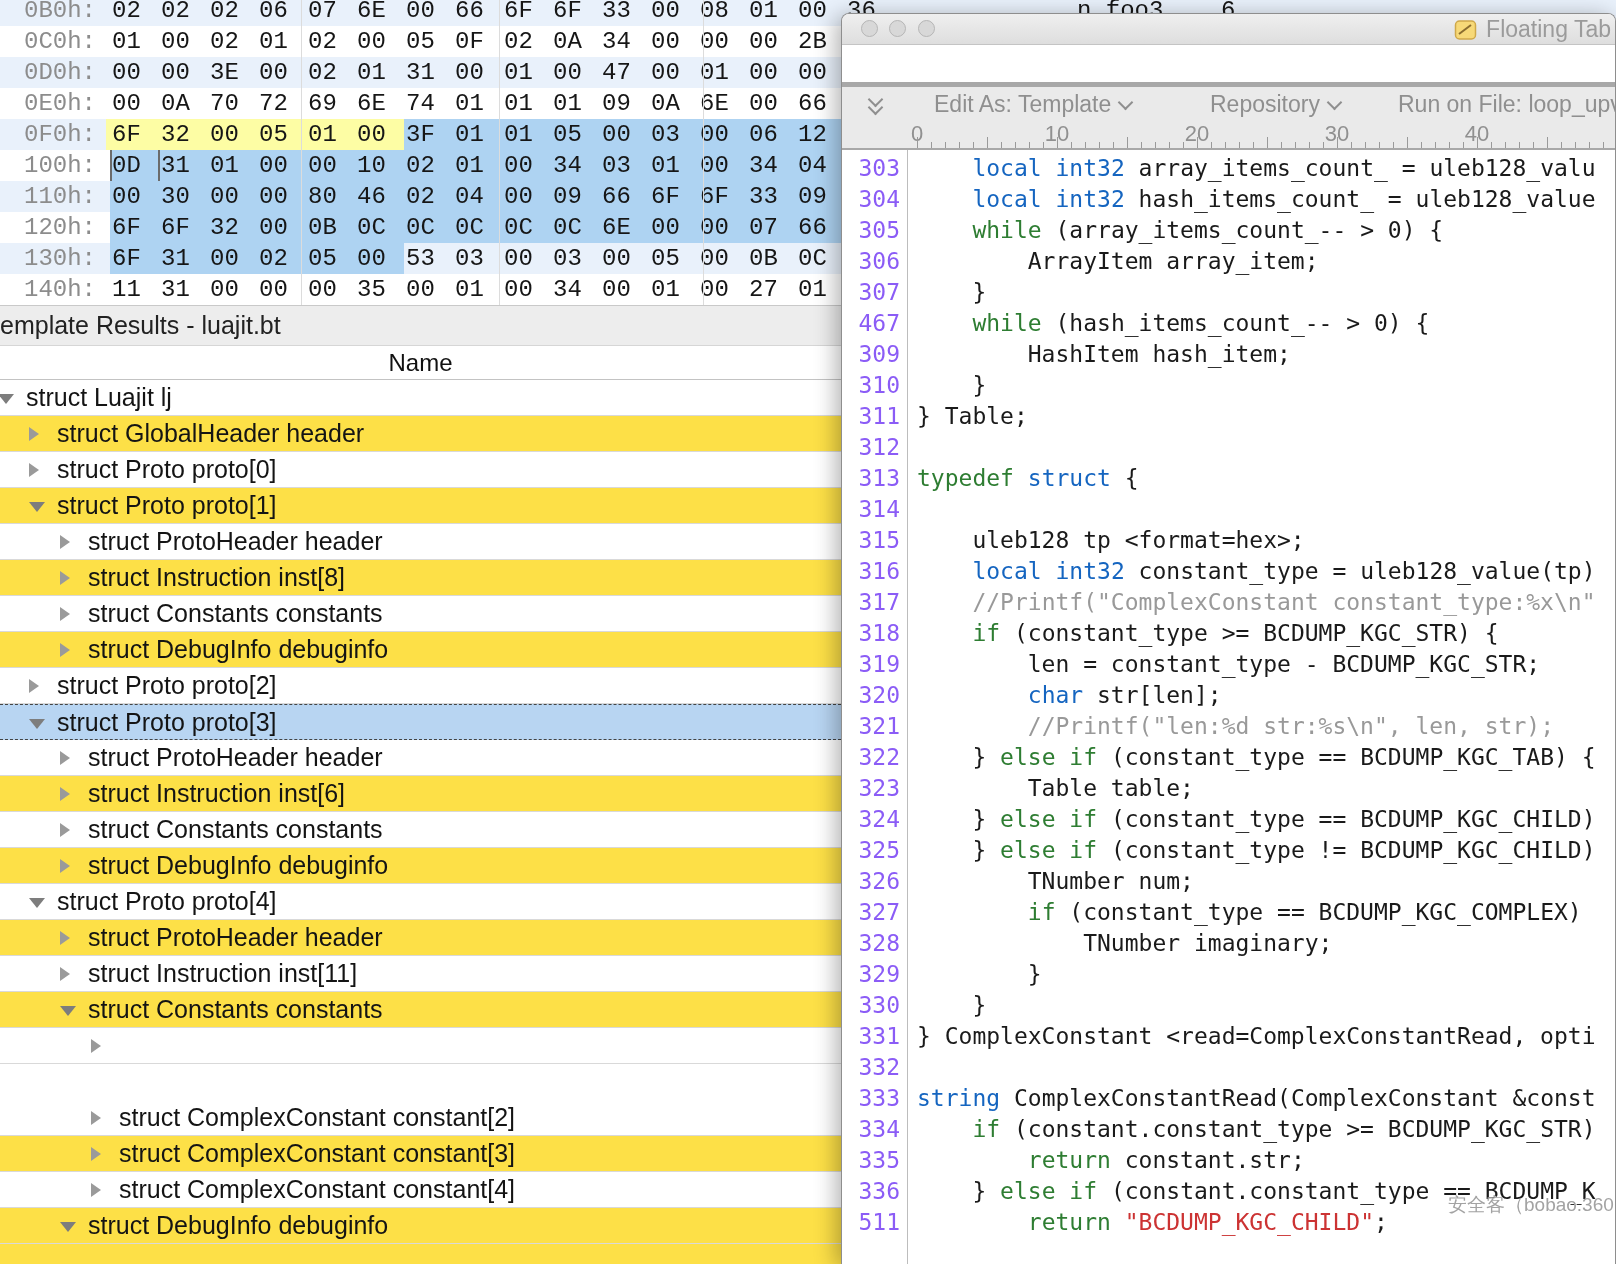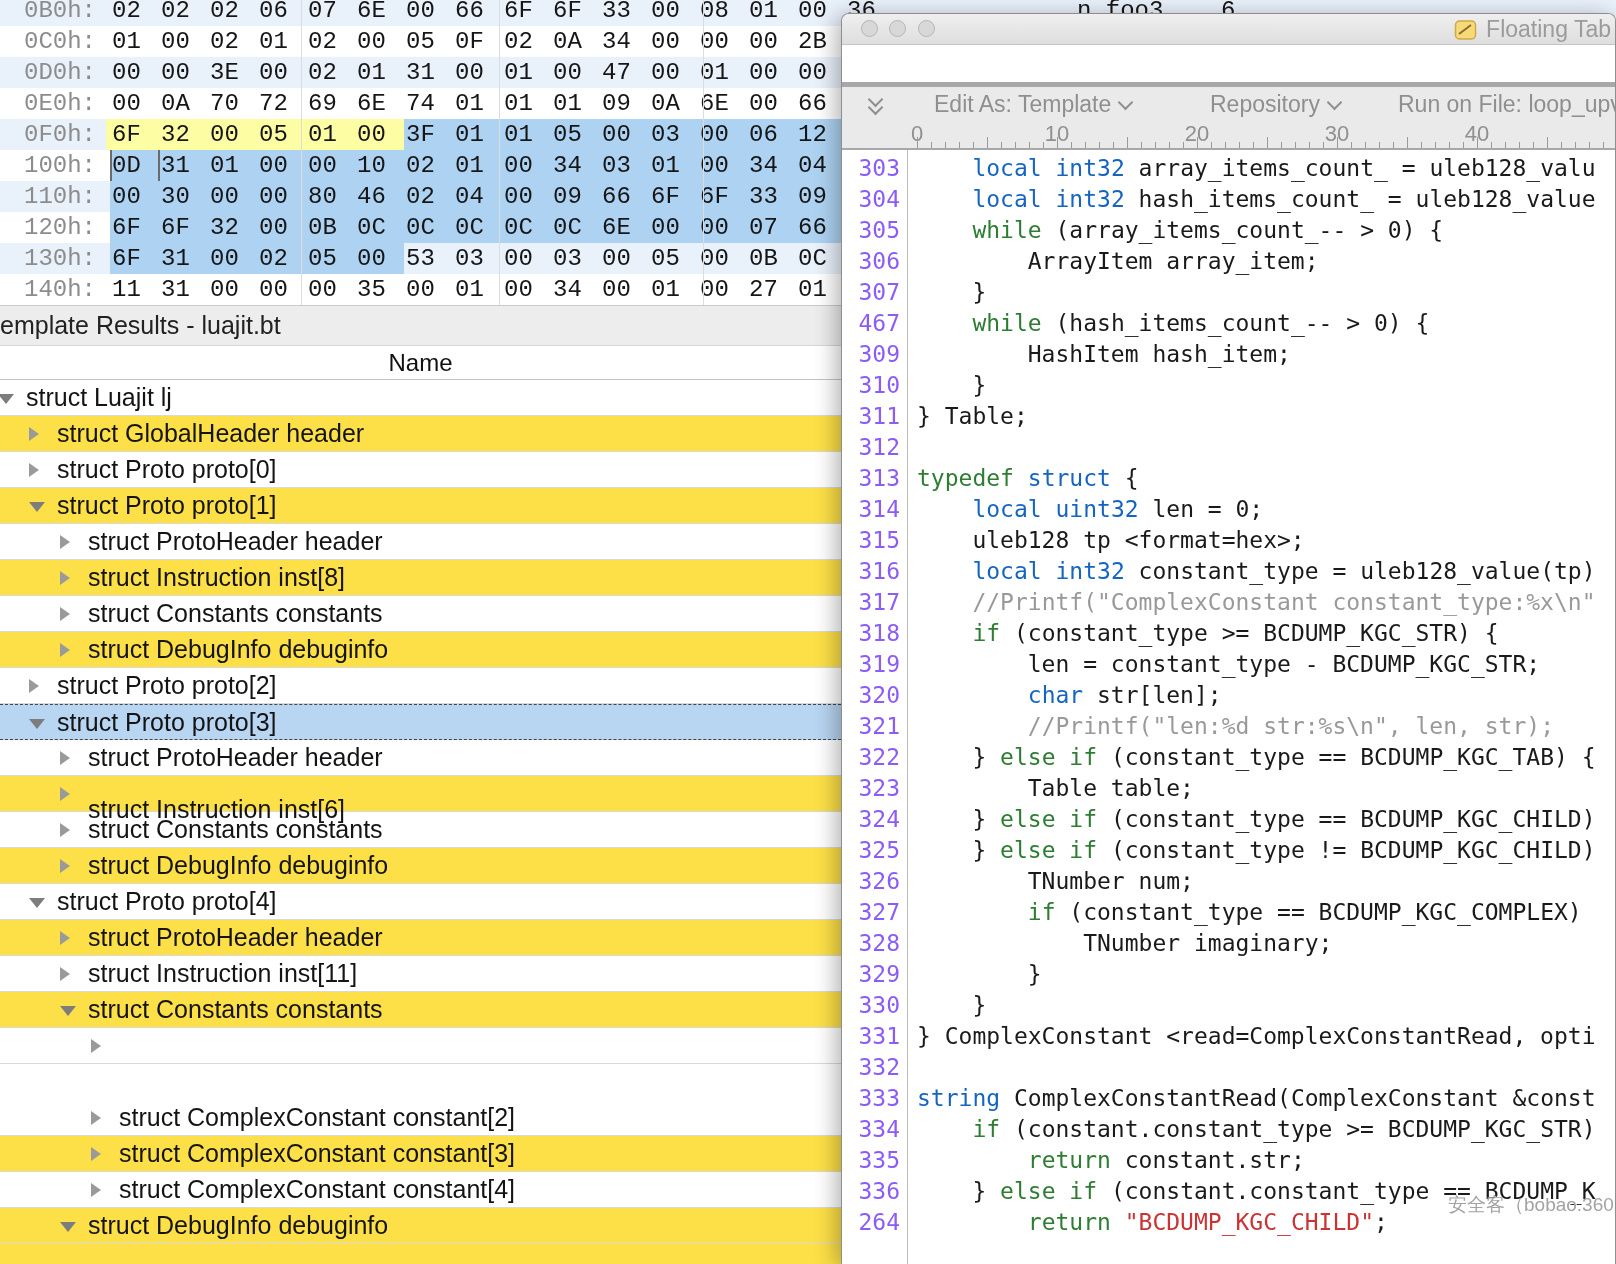--- a/index.html
+++ b/index.html
@@ -329,21 +329,21 @@
       <div class="trow sel" style="top: 324px;">
         <span class="tri tri-e" style="left: 29px;"></span>
         <span class="tlabel" style="left: 57px;">struct Proto proto[3]</span>
       </div>
       <div class="trow" style="top: 360px;">
         <span class="tri tri-c" style="left: 60px;"></span>
         <span class="tlabel" style="left: 88px;">struct ProtoHeader header</span>
       </div>
       <div class="trow tint" style="top: 396px;">
         <span class="tri tri-c" style="left: 60px;"></span>
-        <span class="tlabel" style="left: 88px; margin-top: 16px;">struct Instruction inst[6]</span>
+        <span class="tlabel" style="left: 88px;">struct Instruction inst[6]</span>
       </div>
       <div class="trow" style="top: 432px;">
         <span class="tri tri-c" style="left: 60px;"></span>
         <span class="tlabel" style="left: 88px;">struct Constants constants</span>
       </div>
       <div class="trow tint" style="top: 468px;">
         <span class="tri tri-c" style="left: 60px;"></span>
         <span class="tlabel" style="left: 88px;">struct DebugInfo debuginfo</span>
       </div>
       <div class="trow" style="top: 504px;">
@@ -476,21 +476,21 @@
         <div class="cline" style="top: 34px;"><span class="ln">304</span><span class="ctext"><span class="p">    </span><span class="k">local</span><span class="p"> </span><span class="k">int32</span><span class="p"> hash_items_count_ = uleb128_value</span></span></div>
         <div class="cline" style="top: 65px;"><span class="ln">305</span><span class="ctext"><span class="p">    </span><span class="g">while</span><span class="p"> (array_items_count_-- &gt; 0) {</span></span></div>
         <div class="cline" style="top: 96px;"><span class="ln">306</span><span class="ctext"><span class="p">        ArrayItem array_item;</span></span></div>
         <div class="cline" style="top: 127px;"><span class="ln">307</span><span class="ctext"><span class="p">    }</span></span></div>
         <div class="cline" style="top: 158px;"><span class="ln">467</span><span class="ctext"><span class="p">    </span><span class="g">while</span><span class="p"> (hash_items_count_-- &gt; 0) {</span></span></div>
         <div class="cline" style="top: 189px;"><span class="ln">309</span><span class="ctext"><span class="p">        HashItem hash_item;</span></span></div>
         <div class="cline" style="top: 220px;"><span class="ln">310</span><span class="ctext"><span class="p">    }</span></span></div>
         <div class="cline" style="top: 251px;"><span class="ln">311</span><span class="ctext"><span class="p">} Table;</span></span></div>
         <div class="cline" style="top: 282px;"><span class="ln">312</span><span class="ctext"></span></div>
         <div class="cline" style="top: 313px;"><span class="ln">313</span><span class="ctext"><span class="g">typedef</span><span class="p"> </span><span class="k">struct</span><span class="p"> {</span></span></div>
-        <div class="cline" style="top: 344px;"><span class="ln">314</span><span class="ctext"><span class="p">    </span><span class="k">local</span><span class="p"> </span><span class="k">uint32</span><span class="p"> len = 0;</span></span></div>
+        <div class="cline" style="top: 344px;"><span class="ln">314</span></div>
         <div class="cline" style="top: 375px;"><span class="ln">315</span><span class="ctext"><span class="p">    uleb128 tp &lt;format=hex&gt;;</span></span></div>
         <div class="cline" style="top: 406px;"><span class="ln">316</span><span class="ctext"><span class="p">    </span><span class="k">local</span><span class="p"> </span><span class="k">int32</span><span class="p"> constant_type = uleb128_value(tp)</span></span></div>
         <div class="cline" style="top: 437px;"><span class="ln">317</span><span class="ctext"><span class="p">    </span><span class="c">//Printf("ComplexConstant constant_type:%x\n"</span></span></div>
         <div class="cline" style="top: 468px;"><span class="ln">318</span><span class="ctext"><span class="p">    </span><span class="g">if</span><span class="p"> (constant_type &gt;= BCDUMP_KGC_STR) {</span></span></div>
         <div class="cline" style="top: 499px;"><span class="ln">319</span><span class="ctext"><span class="p">        len = constant_type - BCDUMP_KGC_STR;</span></span></div>
         <div class="cline" style="top: 530px;"><span class="ln">320</span><span class="ctext"><span class="p">        </span><span class="k">char</span><span class="p"> str[len];</span></span></div>
         <div class="cline" style="top: 561px;"><span class="ln">321</span><span class="ctext"><span class="p">        </span><span class="c">//Printf("len:%d str:%s\n", len, str);</span></span></div>
         <div class="cline" style="top: 592px;"><span class="ln">322</span><span class="ctext"><span class="p">    } </span><span class="g">else</span><span class="p"> </span><span class="g">if</span><span class="p"> (constant_type == BCDUMP_KGC_TAB) {</span></span></div>
         <div class="cline" style="top: 623px;"><span class="ln">323</span><span class="ctext"><span class="p">        Table table;</span></span></div>
         <div class="cline" style="top: 654px;"><span class="ln">324</span><span class="ctext"><span class="p">    } </span><span class="g">else</span><span class="p"> </span><span class="g">if</span><span class="p"> (constant_type == BCDUMP_KGC_CHILD)</span></span></div>
@@ -499,19 +499,19 @@
         <div class="cline" style="top: 747px;"><span class="ln">327</span><span class="ctext"><span class="p">        </span><span class="g">if</span><span class="p"> (constant_type == BCDUMP_KGC_COMPLEX)</span></span></div>
         <div class="cline" style="top: 778px;"><span class="ln">328</span><span class="ctext"><span class="p">            TNumber imaginary;</span></span></div>
         <div class="cline" style="top: 809px;"><span class="ln">329</span><span class="ctext"><span class="p">        }</span></span></div>
         <div class="cline" style="top: 840px;"><span class="ln">330</span><span class="ctext"><span class="p">    }</span></span></div>
         <div class="cline" style="top: 871px;"><span class="ln">331</span><span class="ctext"><span class="p">} ComplexConstant &lt;read=ComplexConstantRead, opti</span></span></div>
         <div class="cline" style="top: 902px;"><span class="ln">332</span><span class="ctext"></span></div>
         <div class="cline" style="top: 933px;"><span class="ln">333</span><span class="ctext"><span class="k">string</span><span class="p"> ComplexConstantRead(ComplexConstant &amp;const</span></span></div>
         <div class="cline" style="top: 964px;"><span class="ln">334</span><span class="ctext"><span class="p">    </span><span class="g">if</span><span class="p"> (constant.constant_type &gt;= BCDUMP_KGC_STR)</span></span></div>
         <div class="cline" style="top: 995px;"><span class="ln">335</span><span class="ctext"><span class="p">        </span><span class="g">return</span><span class="p"> constant.str;</span></span></div>
         <div class="cline" style="top: 1026px;"><span class="ln">336</span><span class="ctext"><span class="p">    } </span><span class="g">else</span><span class="p"> </span><span class="g">if</span><span class="p"> (constant.constant_type == BCDUMP_K</span></span></div>
-        <div class="cline" style="top: 1057px;"><span class="ln">264</span><span class="ctext"><span class="p">        </span><span class="g">return</span><span class="p"> </span><span class="s">"BCDUMP_KGC_CHILD"</span><span class="p">;</span></span></div>
+        <div class="cline" style="top: 1057px;"><span class="ln">511</span><span class="ctext"><span class="p">        </span><span class="g">return</span><span class="p"> </span><span class="s">"BCDUMP_KGC_CHILD"</span><span class="p">;</span></span></div>
       </div>
     </div>
   <div id="lndivider"></div>
 
   <div id="watermark">安全客（bobao.360.cn）</div>
 </div>
 
 </body></html>

